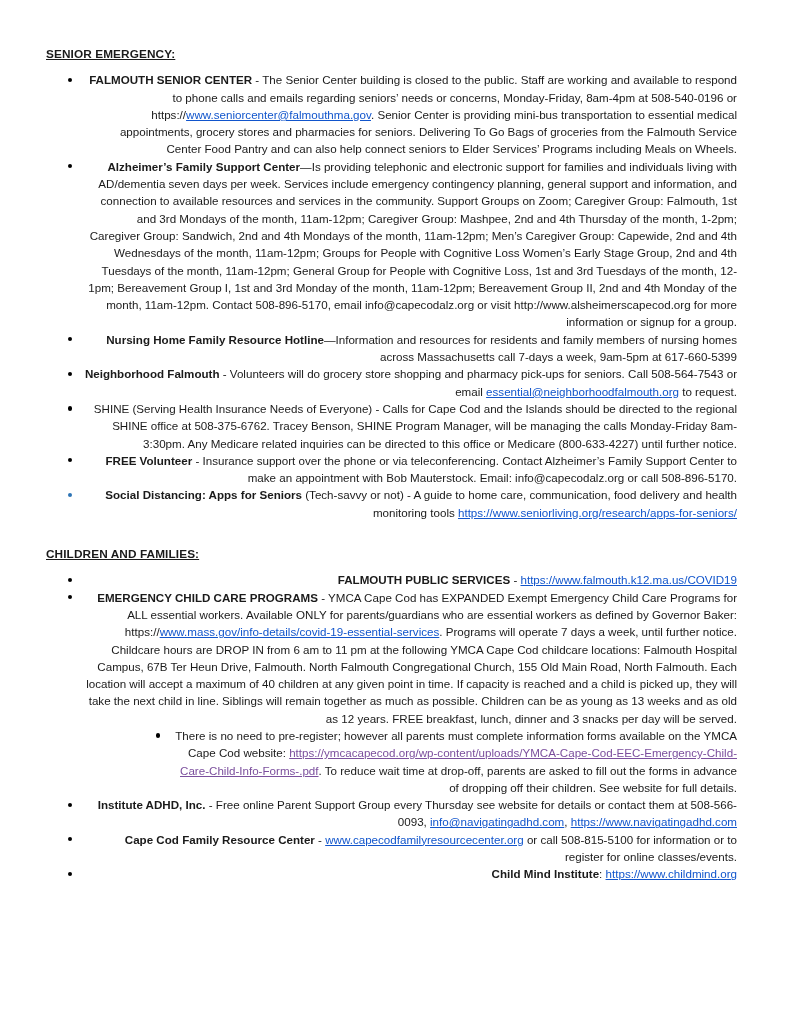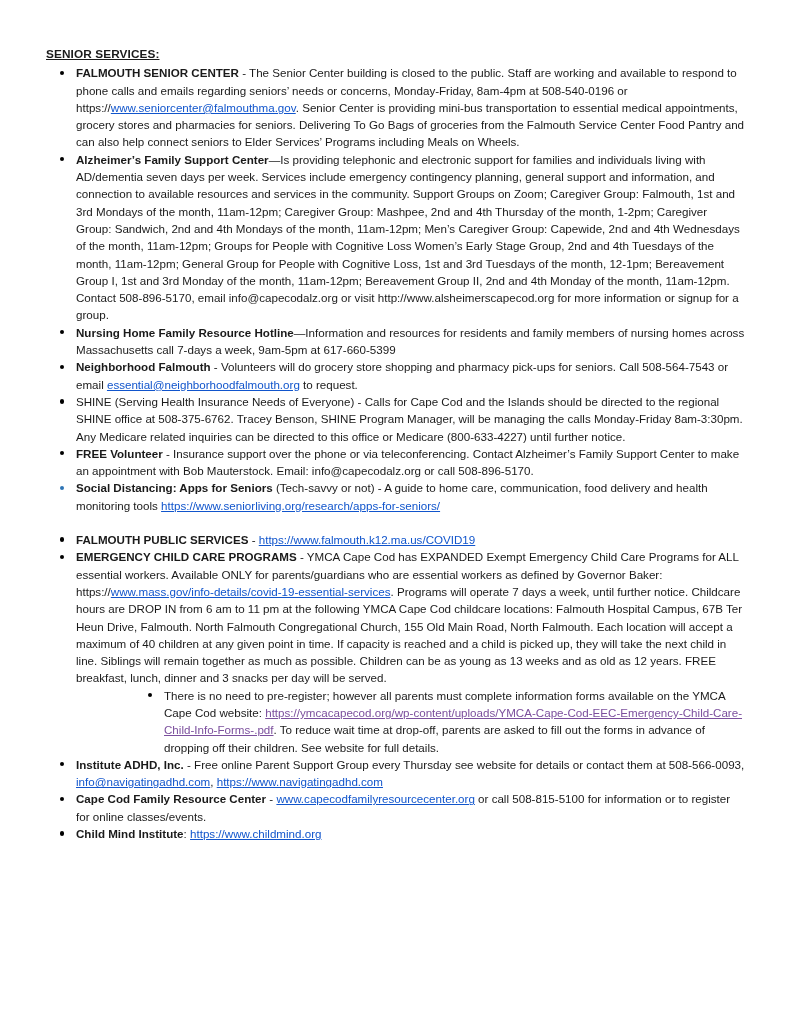--- a/index.html
+++ b/index.html
@@ -34,22 +34,23 @@
     text-decoration: underline;
     font-size: 11.8px;
     margin: 0 0 1px 0;
     letter-spacing: 0.1px;
   }
   .spacer-block {
     height: 17px;
   }
   ul.bullets {
     list-style: none;
-    margin: 0;
+    margin: 8px;
     padding: 0;
+    text-align: right;
   }
   li.bullet {
     position: relative;
     padding-left: 30px;
     margin: 0 0 0 0;
   }
   li.bullet > .bullet-dot {
     position: absolute;
     left: 14px;
     top: 6.4px;
@@ -95,21 +96,21 @@
     color: #7b4f9d;
     text-decoration: underline;
   }
 </style>
 </head>
 <body>
 
 <div class="page">
   <div class="doc-body">
 
-    <div class="section-heading">SENIOR SERVICES:</div>
+    <div class="section-heading">SENIOR EMERGENCY:</div>
 
     <ul class="bullets">
 
       <li class="bullet">
         <span class="bullet-dot" style="background: rgb(0, 0, 0);"></span>
         <span class="btext"><b>FALMOUTH SENIOR CENTER</b><span> - </span><span>The Senior Center building is closed to the public.  Staff are working and available to respond to phone calls and emails regarding seniors’ needs or concerns, Monday-Friday, 8am-4pm at 508-540-0196 or https://</span><a class="link" href="#">www.seniorcenter@falmouthma.gov</a><span>.  Senior Center is providing mini-bus transportation to essential medical appointments, grocery stores and pharmacies for seniors.  Delivering To Go Bags of groceries from the Falmouth Service Center Food Pantry and can also help connect seniors to Elder Services’ Programs including Meals on Wheels.</span></span>
       </li>
 
       <li class="bullet">
         <span class="bullet-dot" style="background: rgb(0, 0, 0);"></span>
@@ -138,20 +139,21 @@
 
       <li class="bullet accent">
         <span class="bullet-dot" style="background: rgb(46, 116, 181);"></span>
         <span class="btext"><b>Social Distancing: Apps for Seniors</b><span> </span><span>(Tech-savvy or not) - A guide to home care, communication, food delivery and health monitoring tools </span><a class="link" href="#">https://www.seniorliving.org/research/apps-for-seniors/</a><span></span></span>
       </li>
 
     </ul>
 
     <div class="spacer-block"></div>
 
+    <div class="section-heading">CHILDREN AND FAMILIES:</div>
 
     <ul class="bullets">
 
       <li class="bullet">
         <span class="bullet-dot" style="background: rgb(0, 0, 0);"></span>
         <span class="btext"><b>FALMOUTH PUBLIC SERVICES</b><span> - </span><a class="link" href="#">https://www.falmouth.k12.ma.us/COVID19</a></span>
       </li>
 
       <li class="bullet">
         <span class="bullet-dot" style="background: rgb(0, 0, 0);"></span>

